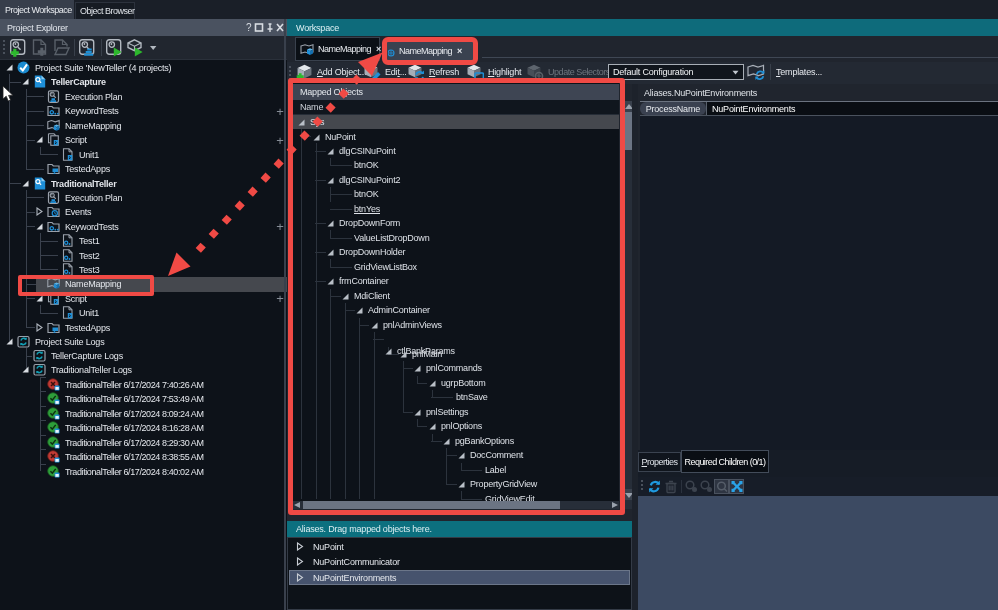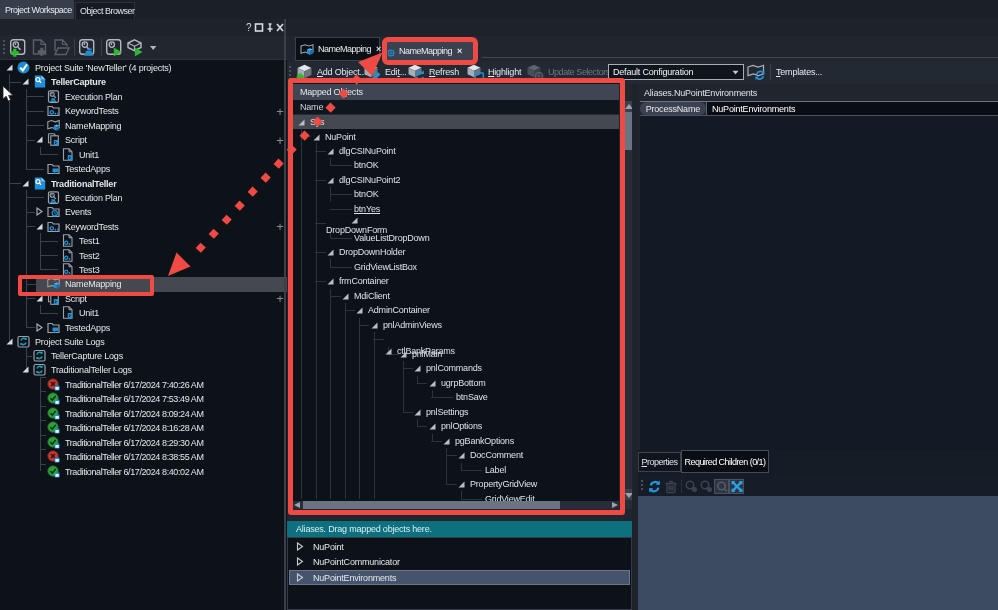--- a/index.html
+++ b/index.html
@@ -118,20 +118,21 @@
           <path d="M0.6 4.2 L8 7.6 V15.2 L0.6 11.8 z" fill="#484f58"></path>
           <path d="M15.4 4.2 L8 7.6 V15.2 L15.4 11.8 z" fill="#394049"></path>
         </symbol>
 </defs>
 </svg>
 
 <div class="abs" style="left:0;top:0;width:998px;height:19px;background:#1a1f28;"></div>
 <div class="abs" style="left:0;top:0;width:74px;height:19px;background:#373e4b;color:#e8ebef;display:flex;align-items:center;padding-left:5px;box-sizing:border-box;letter-spacing:-0.5px;">Project Workspace</div>
 <div class="abs" style="left:75px;top:2px;width:60px;height:17px;background:#161b23;border:1px solid #2c323d;border-bottom:none;color:#dfe3e8;display:flex;align-items:center;padding-left:4px;box-sizing:border-box;letter-spacing:-0.5px;">Object Browser</div>
 
+<div class="abs" style="left:0;top:19px;width:287px;height:17px;background:#4a5260;display:flex;align-items:center;padding-left:7px;box-sizing:border-box;color:#e2e6ec;">Project Explorer</div>
 
 <svg class="abs" style="left:246px;top:22px;" width="38" height="11" viewBox="0 0 38 11">
  <text x="0" y="9" font-size="10" fill="#d8dce2" font-family="Liberation Sans">?</text>
  <rect x="9.5" y="2" width="7" height="7" fill="none" stroke="#d8dce2" stroke-width="1.6"></rect>
  <g stroke="#d8dce2" stroke-width="1.4" fill="none">
         <path d="M22.5 2 L25.5 2 M24 2 L24 7 M21.5 7 L26.5 7 M24 7 L24 10"></path>
       </g>
  <g stroke="#d8dce2" stroke-width="1.6">
         <path d="M31 2 L37 9 M37 2 L31 9"></path>
       </g>
@@ -435,20 +436,21 @@
 <div class="plus" style="left:274px;top:104px;">+</div>
 <div class="plus" style="left:274px;top:133px;">+</div>
 <div class="plus" style="left:274px;top:219px;">+</div>
 <div class="plus" style="left:274px;top:291px;">+</div>
 
 <svg class="abs" style="left:2px;top:85px;z-index:60;" width="12" height="18" viewBox="0 0 12 18">
       <path d="M1 1 L1 14 L4.2 11.2 L6.2 16 L8.6 15 L6.6 10.4 L10.8 10.2 Z" fill="#fff" stroke="#222" stroke-width="0.8"></path>
     </svg>
 
 <div class="abs" style="left:284px;top:19px;width:2px;height:591px;background:#39404c;"></div>
+<div class="abs" style="left:287px;top:19px;width:711px;height:17px;background:#0e6b7b;display:flex;align-items:center;padding-left:9px;box-sizing:border-box;color:#ddf0f4;">Workspace</div>
 <div class="abs" style="left:287px;top:36px;width:711px;height:26px;background:#20252e;"></div>
 <div class="abs" style="left:287px;top:62px;width:711px;height:22px;background:#232933;"></div>
 <div class="abs" style="left:482px;top:57px;width:516px;height:1px;background:#3f4754;"></div>
 <div class="abs" style="left:287px;top:84px;width:711px;height:526px;background:#20252e;"></div>
 
 <div class="abs" style="left:295px;top:37px;width:85px;height:24px;background:#0b1016;border:1px solid #39414d;box-sizing:border-box;display:flex;align-items:center;padding:0 4px;color:#e8ebef;letter-spacing:-0.5px;">
 <svg width="14" height="13" viewBox="0 0 14 13" style="margin-right:4px;">
         <path d="M1 3 L5 1.8 L9 3 L13 1.8 V9 L9 10.2 L5 9 L1 10.2 Z" fill="none" stroke="#9aa1ab" stroke-width="1.1"></path>
         <path d="M10 5.2 L13 6.6 L10 8 L7 6.6 z" fill="#5db5e8"></path>
         <path d="M7 6.6 L10 8 V11.9 L7 10.5 z" fill="#1e8fd8"></path>
@@ -594,21 +596,21 @@
         <use href="#exm"></use>
       </svg>
       <span>dlgCSINuPoint2</span>
     </div>
 <div class="mrow" style="left:354px;top:187px;">
       <span>btnOK</span>
     </div>
 <div class="mrow" style="left:354px;top:202px;text-decoration:underline;">
       <span>btnYes</span>
     </div>
-<div class="mrow" style="left:326px;top:216px;flex-direction:column;">
+<div class="mrow" style="left:326px;top:216px;">
       <svg width="9" height="9">
         <use href="#exm"></use>
       </svg>
       <span>DropDownForm</span>
     </div>
 <div class="mrow" style="left:354px;top:231px;">
       <span>ValueListDropDown</span>
     </div>
 <div class="mrow" style="left:326px;top:245px;">
       <svg width="9" height="9">

